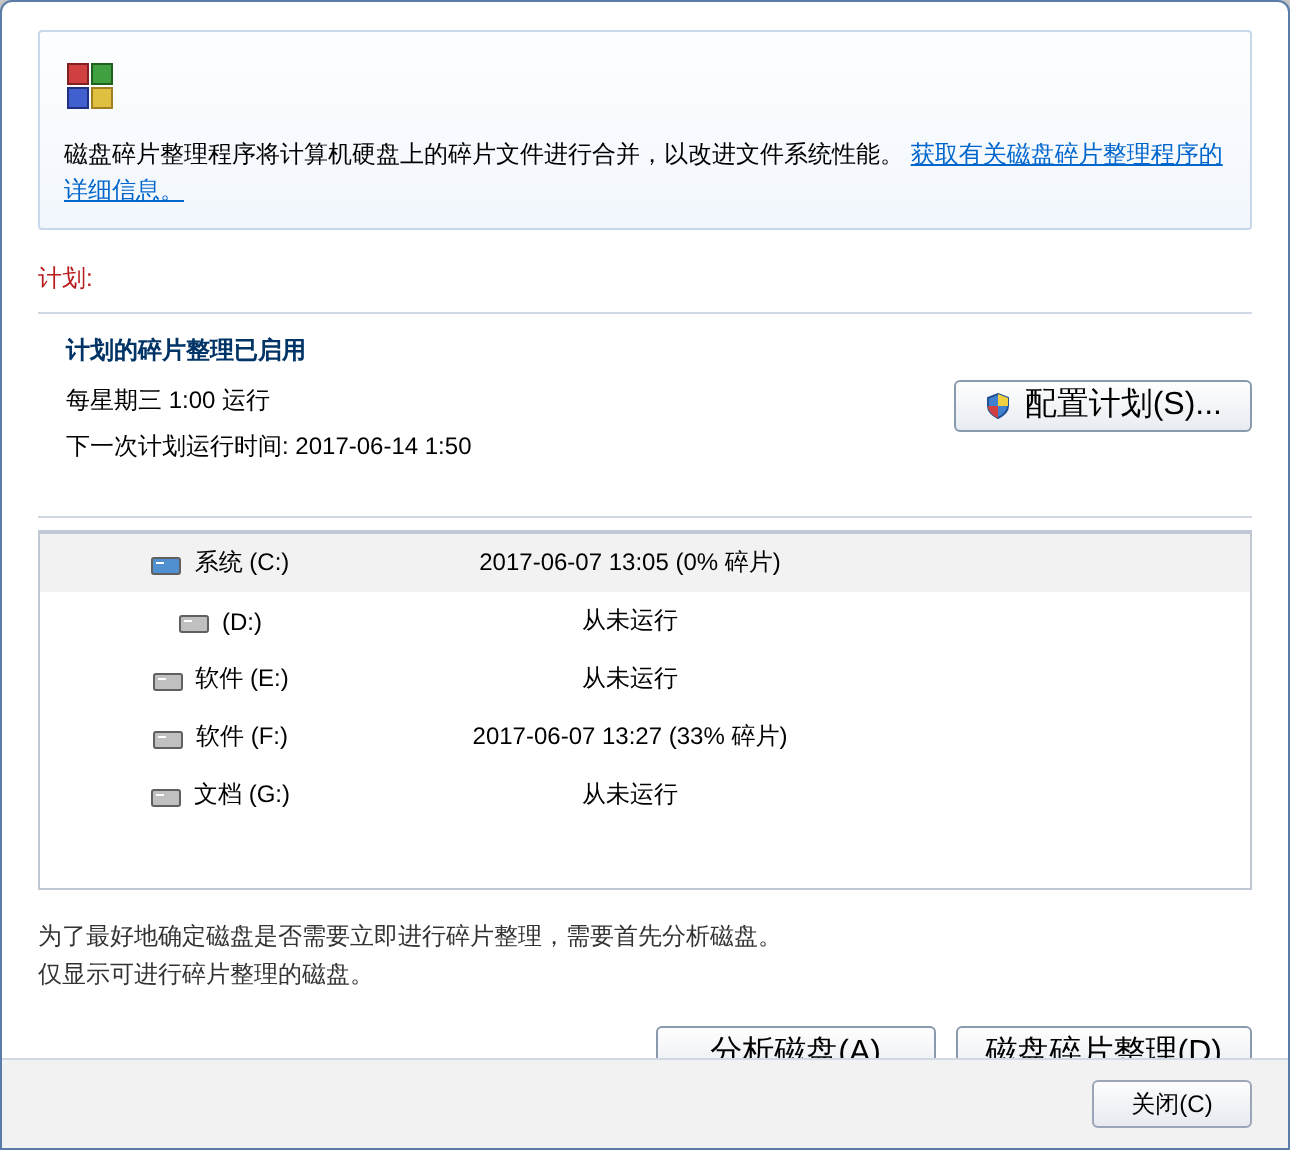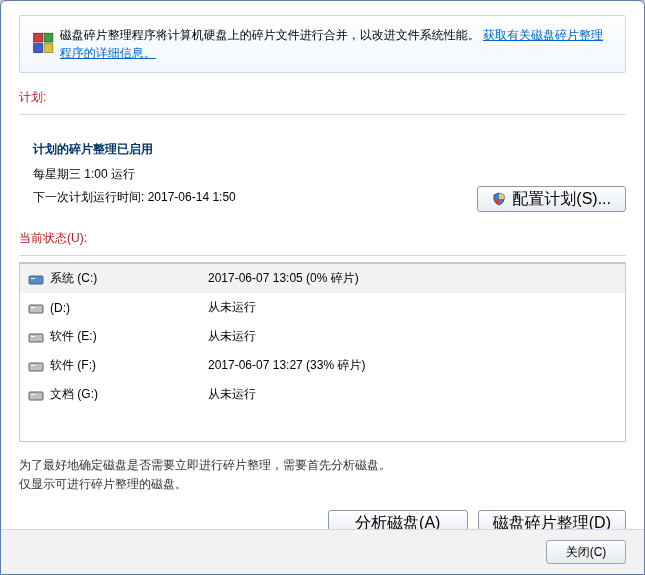--- a/index.html
+++ b/index.html
@@ -57,32 +57,34 @@
       display: flex;
       flex-direction: column;
       overflow: hidden;
     }
     .info-box {
       border: 1px solid #c8d8ea;
       background: linear-gradient(#fdfeff,#f2f7fd);
       border-radius: 2px;
       padding: 10px 12px;
       display: flex;
+      gap: 10px;
       margin-bottom: 16px;
+      flex-direction: column;
     }
     .info-text { line-height: 1.5; color: #003399; }
     .info-text .plain { color: #000; }
     .info-text a { color: #0066cc; text-decoration: underline; cursor: pointer; }
     .section-label { color: #b91c1c; margin-bottom: 8px; }
     .divider { height: 1px; background: #d0d8e4; margin-top: 2px; }
     .schedule-row {
       display: flex;
       justify-content: space-between;
-      align-items: flex-end;
-      margin-top: 26px;
+      align-items: center;
+      margin-top: 10px;
     }
     .schedule-block { padding-left: 14px; }
     .schedule-block .bold { font-weight: bold; color: #003366; margin-bottom: 8px; }
     .schedule-block div { margin-bottom: 6px; }
     .btn {
       height: 26px;
       min-width: 140px;
       padding: 0 14px;
       border: 1px solid #8a9aae;
       border-radius: 3px;
@@ -117,21 +119,21 @@
     }
     .col-disk { width: 180px; }
     .col-last { width: 230px; }
     .col-prog { flex: 1; }
     .list-row {
       display: flex;
       padding: 4px 0;
       align-items: center;
     }
     .list-row.highlight { background: #f2f2f2; }
-    .list-row .col { padding: 2px 8px; display: flex; align-items: center; gap: 6px; }
+    .list-row .col { padding: 2px 8px; display: flex; align-items: center; gap: 6px; justify-content: center; }
     .drive-icon { width: 16px; height: 14px; }
     .footer-note { margin-top: 14px; line-height: 1.6; color: #333; }
     .footer-buttons {
       margin-top: 16px;
       display: flex;
       justify-content: flex-end;
       gap: 10px;
     }
     .bottom-bar {
       border-top: 1px solid #d0d8e4;
@@ -184,21 +186,20 @@
             <path d="M7 1 L12 3 L12 7 C12 10 9 12 7 13 C5 12 2 10 2 7 L2 3 Z" fill="#4080d0" stroke="#205090"></path>
             <path d="M7 1 L12 3 L12 7 L7 7 Z" fill="#f0d040"></path>
             <path d="M7 7 L7 13 C5 12 2 10 2 7 Z" fill="#d04040"></path>
           </svg>
           <span>配置计划(S)...</span>
         </button>
       </div>
     </div>
 
     <div class="status-area">
-      <div class="section-label">当前状态(U):</div>
       <div class="divider"></div>
 
       <div class="list-container">
         <div class="list-header">
         </div>
         <div id="disk-rows">
             <div class="list-row highlight">
               <div class="col col-disk">
                 <svg class="drive-icon" viewBox="0 0 16 14">
                   <rect x="1" y="4" width="14" height="8" rx="1" fill="#5090d0" stroke="#606060"></rect>

